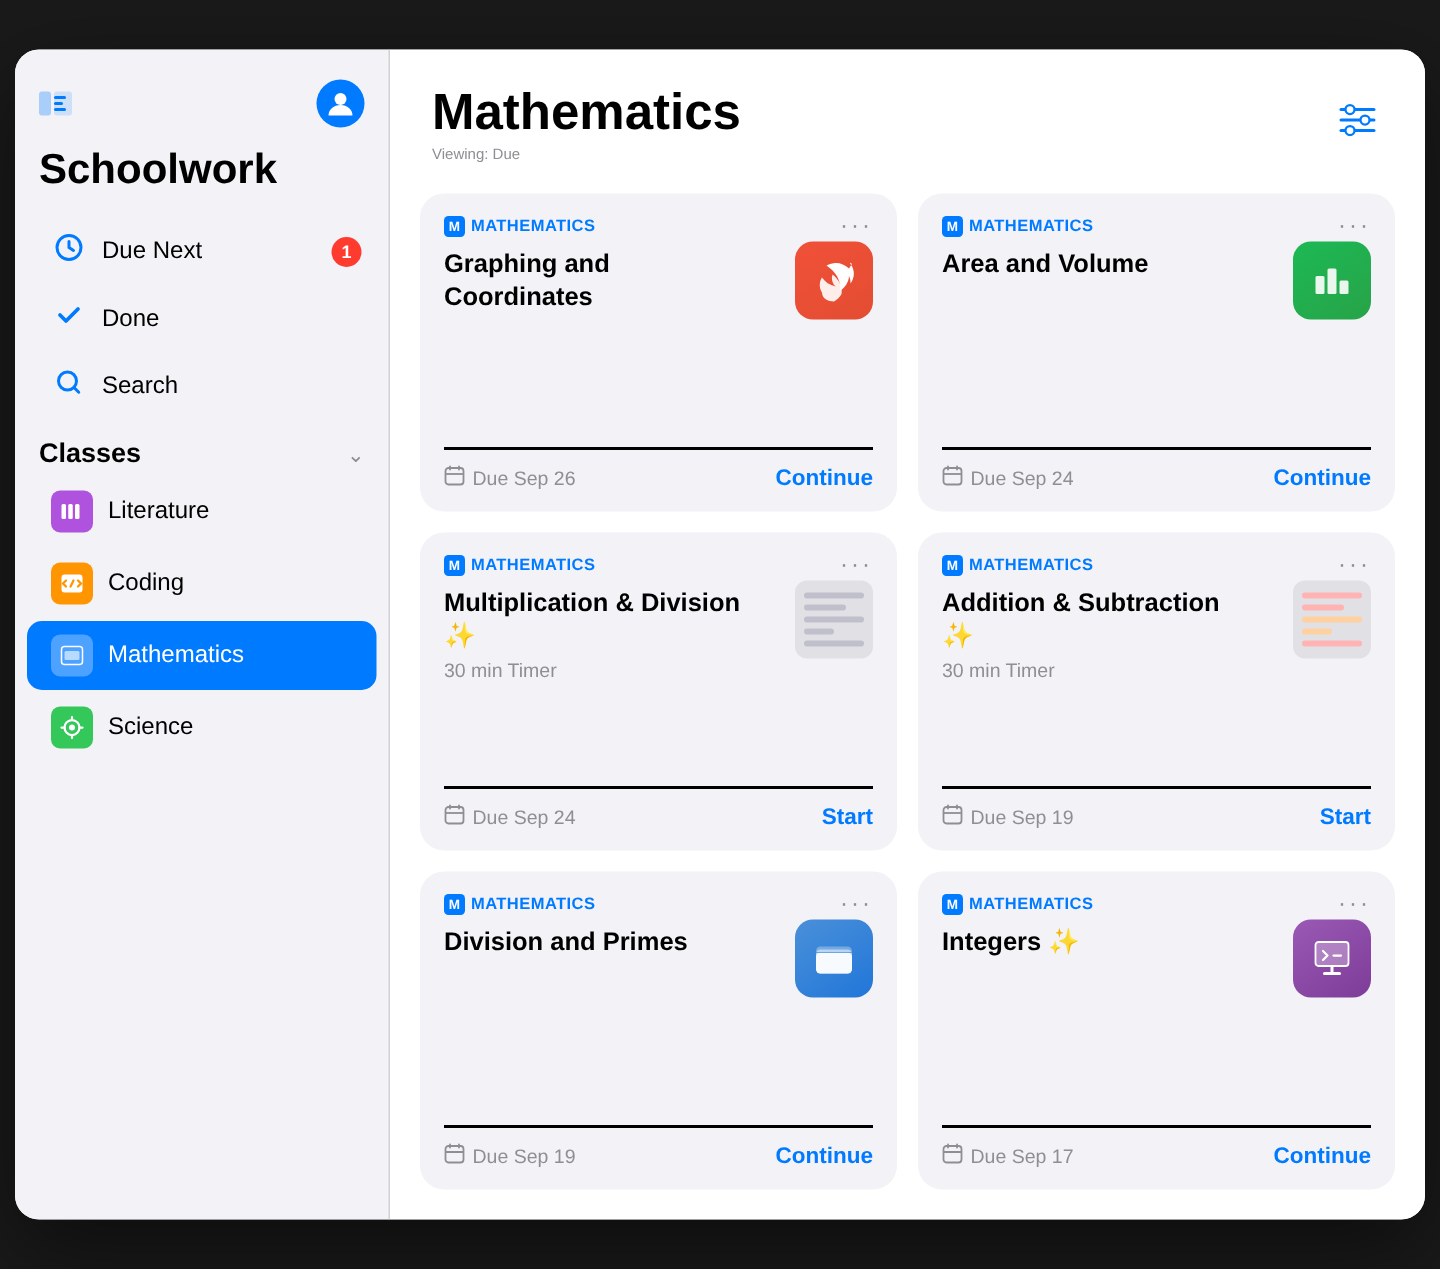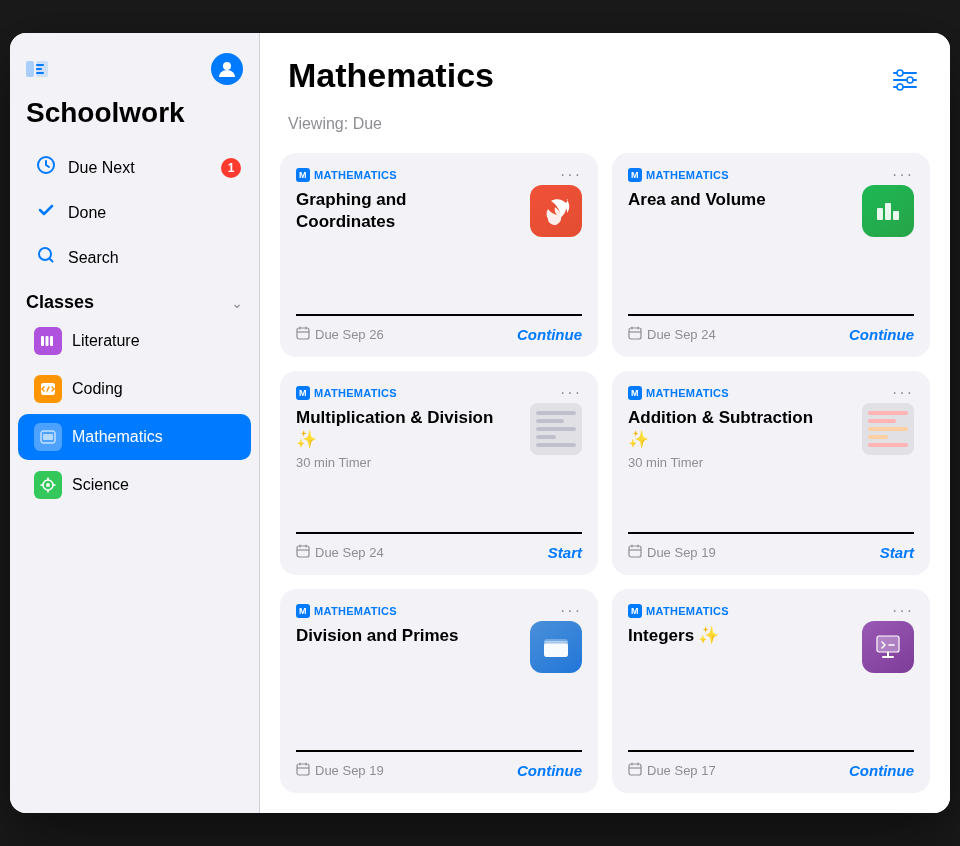--- a/index.html
+++ b/index.html
@@ -153,23 +153,23 @@
       align-items: flex-start;
       justify-content: space-between;
     }
     .page-title {
       font-size: 34px;
       font-weight: 700;
       color: #000;
       line-height: 1.1;
     }
     .viewing-label {
-      font-size: 16px;
+      font-size: 10px;
       color: #8e8e93;
-      margin-top: 21px;
+      margin-top: 4px;
     }
     .filter-btn {
       background: none;
       border: none;
       cursor: pointer;
       color: #007aff;
       font-size: 22px;
       padding: 4px;
       margin-top: 8px;
     }
@@ -314,21 +314,20 @@
     .due-icon {
       font-size: 13px;
     }
     .action-btn {
       font-size: 15px;
       font-weight: 600;
       color: #007aff;
       background: none;
       border: none;
       cursor: pointer;
-      font-style: italic;
     }
   </style>
 </head>
 <body>
 
 <div class="app-window">
 
   <div class="sidebar">
     <div class="sidebar-header">
       <button class="sidebar-icon-btn">

